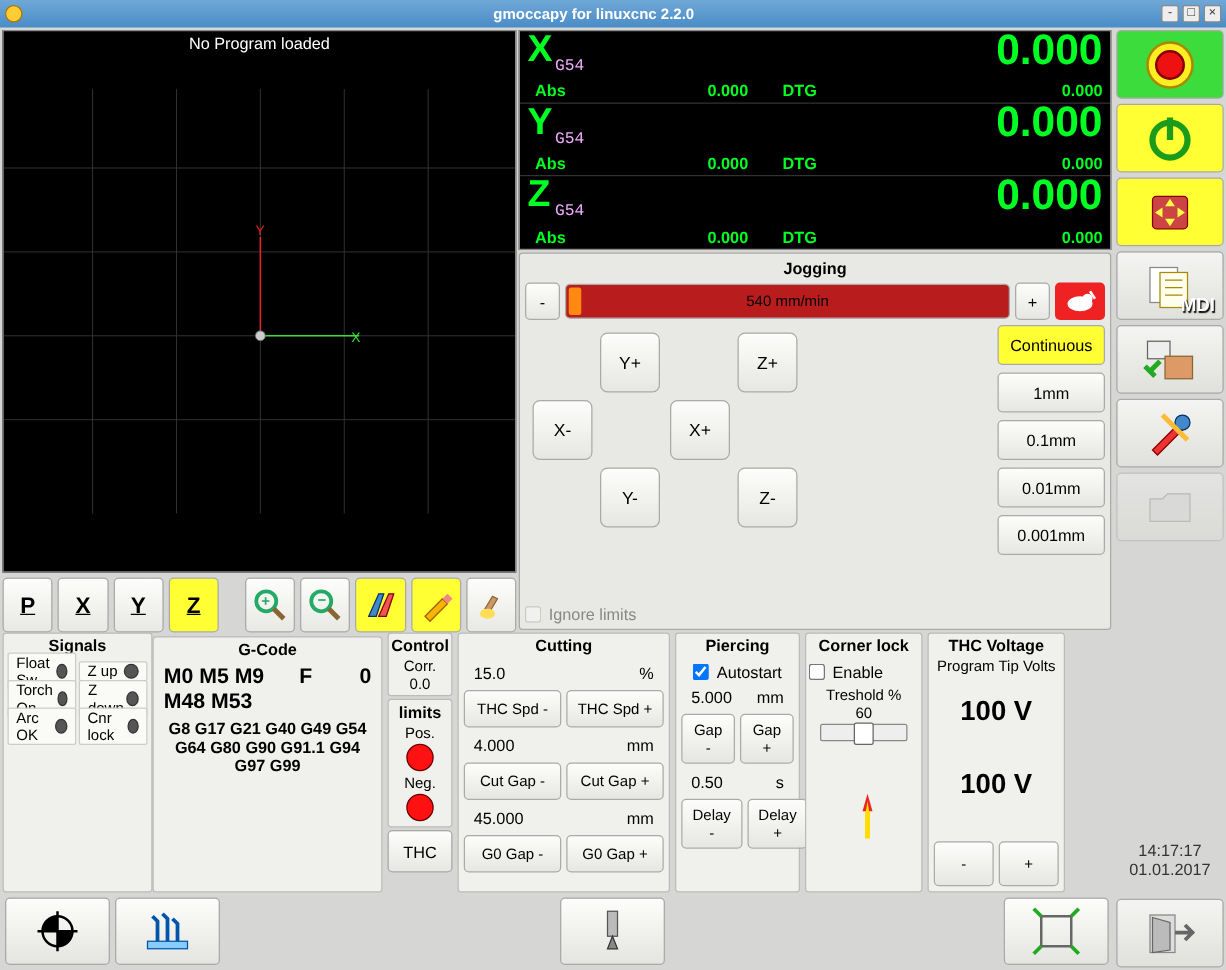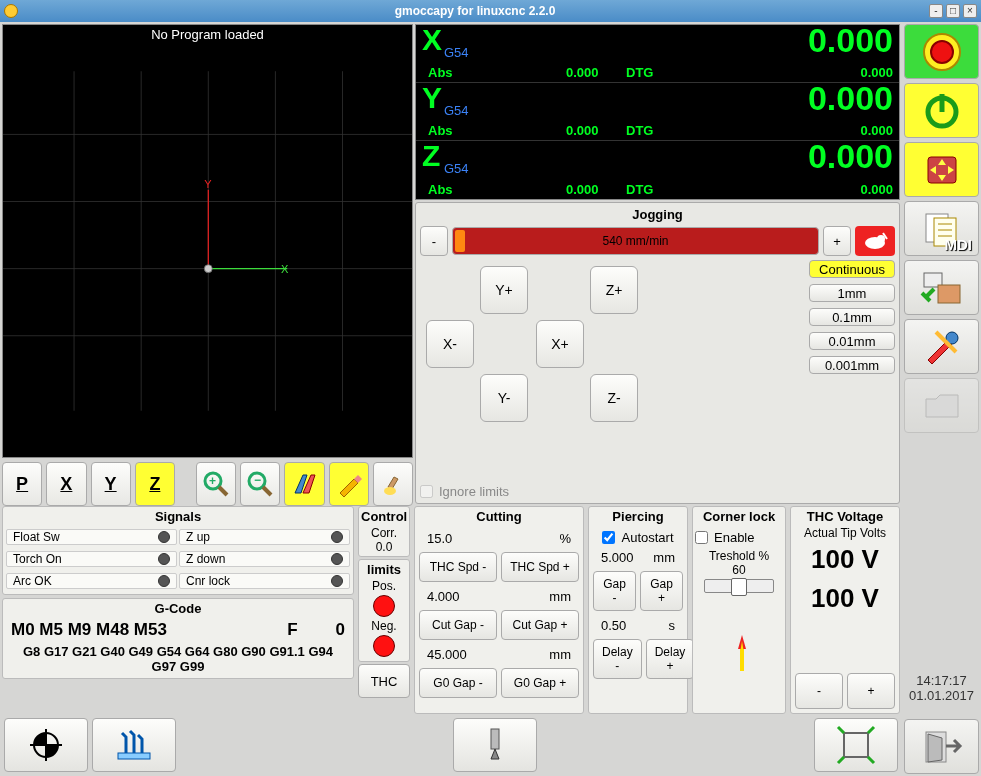--- a/index.html
+++ b/index.html
@@ -25,58 +25,58 @@
   .grid-svg { position: absolute; inset: 0; width: 100%; height: 100%; }
   .view-btns { display: flex; gap: 4px; height: 44px; padding: 2px 0; }
   .vbtn { width: 44px; height: 44px; background: linear-gradient(#fdfdfb,#e8e8e4); border: 1px solid #aaa; border-radius: 4px; display: flex; align-items: center; justify-content: center; font-weight: bold; font-size: 18px; }
   .vbtn.active { background: #ffff33; }
   .vbtn svg { width: 30px; height: 30px; }
   .right-top { flex: 1; display: flex; flex-direction: column; gap: 2px; }
   .dro { background: #000; border: 1px solid #888; }
   .dro-row { height: 58px; border-bottom: 1px solid #333; position: relative; padding: 2px 6px; }
   .dro-row:last-child { border-bottom: none; }
   .dro-axis { color: #00ff22; font-size: 30px; font-weight: bold; position: absolute; left: 6px; top: -2px; }
-  .dro-sys { color: #3b82f6; font-size: 13px; position: absolute; left: 28px; top: 20px; }
+  .dro-sys { color: #f0abfc; font-size: 13px; position: absolute; left: 28px; top: 20px; font-family: Liberation Mono, monospace; }
   .dro-val { color: #00ff22; font-size: 34px; font-weight: bold; position: absolute; right: 6px; top: -4px; }
   .dro-sub { color: #00ff22; font-size: 13px; font-weight: bold; position: absolute; bottom: 2px; }
   .jog-panel { flex: 1; background: #e8e8e4; border: 1px solid #aaa; border-radius: 3px; padding: 4px; display: flex; flex-direction: column; }
   .jog-title { text-align: center; font-weight: bold; font-size: 13px; }
   .jog-speed { display: flex; gap: 4px; align-items: center; margin: 4px 0; }
   .sbtn2 { height: 30px; background: linear-gradient(#fdfdfb,#e6e6e2); border: 1px solid #aaa; border-radius: 4px; display: flex; align-items: center; justify-content: center; padding: 0 8px; font-size: 13px; }
   .slider { flex: 1; height: 28px; border: 1px solid #aaa; border-radius: 4px; background: #b91c1c; display: flex; align-items: center; position: relative; }
   .slider .fill { position: absolute; left: 2px; top: 2px; bottom: 2px; width: 10px; background: #ff8811; border-radius: 2px; }
   .slider .lbl { width: 100%; text-align: center; z-index: 1; }
   .rabbit { width: 40px; height: 30px; background: #ee2222; border-radius: 4px; display: flex; align-items: center; justify-content: center; color: #fff; }
   .jog-body { flex: 1; display: flex; gap: 6px; }
   .jog-dirs { flex: 1; position: relative; }
   .jbtn { position: absolute; width: 48px; height: 48px; background: linear-gradient(#fdfdfb,#e6e6e2); border: 1px solid #aaa; border-radius: 6px; display: flex; align-items: center; justify-content: center; font-size: 14px; }
   .jog-steps { width: 96px; display: flex; flex-direction: column; gap: 6px; }
-  .stepbtn { height: 18px; background: linear-gradient(#fdfdfb,#e6e6e2); border: 1px solid #aaa; border-radius: 4px; display: flex; align-items: center; justify-content: center; font-size: 13px; margin-left: 10px; }
+  .stepbtn { height: 32px; background: linear-gradient(#fdfdfb,#e6e6e2); border: 1px solid #aaa; border-radius: 4px; display: flex; align-items: center; justify-content: center; font-size: 13px; margin-left: 10px; }
   .stepbtn.active { background: #ffff33; }
   .chk { display: flex; align-items: center; gap: 6px; color: #888; font-size: 13px; margin-top: 4px; }
   .chk input { margin: 0; }
   .bottom { flex: 1; display: flex; gap: 4px; }
   .panel { background: #f0f0ec; border: 1px solid #bbb; border-radius: 3px; padding: 2px; display: flex; flex-direction: column; }
   .panel-title { text-align: center; font-weight: bold; font-size: 13px; margin-bottom: 2px; }
-  .signals { width: 352px; display: flex; flex-direction: column; }
+  .signals { width: 304px; display: flex; flex-direction: row; }
   .sig-row { display: flex; height: 22px; align-items: center; font-size: 12px; }
   .sig-cell { flex: 1; display: flex; align-items: center; justify-content: space-between; padding: 0 6px; border: 1px solid #ccc; margin: 1px; border-radius: 2px; background: #fafaf7; }
   .led { width: 12px; height: 12px; border-radius: 50%; background: #555; border: 1px solid #333; }
   .gcode { margin-top: 3px; }
   .gcode-row { display: flex; justify-content: space-between; padding: 2px 6px; font-weight: bold; font-size: 17px; }
   .ctrl-col { width: 52px; display: flex; flex-direction: column; gap: 2px; }
   .ledbtn { width: 22px; height: 22px; border-radius: 50%; margin: 2px auto; border: 1px solid #600; }
   .cutting { width: 170px; }
   .val-row { height: 24px; display: flex; align-items: center; justify-content: space-between; padding: 0 10px; font-size: 13px; text-align: center; }
   .btn-row { display: flex; gap: 4px; padding: 2px; }
   .btn-row .sbtn2 { flex: 1; font-size: 12px; }
   .piercing { width: 100px; }
   .corner { width: 94px; }
   .thc { width: 110px; text-align: center; }
-  .thc-v { font-size: 26px; font-weight: bold; margin: 4px 0; }
+  .thc-v { font-size: 22px; font-weight: bold; margin: 16px 0; }
   .bbar { height: 58px; display: flex; gap: 4px; padding: 2px; }
   .bbtn { width: 84px; background: linear-gradient(#fdfdfb,#e4e4e0); border: 1px solid #aaa; border-radius: 4px; display: flex; align-items: center; justify-content: center; }
   .bbtn svg { width: 44px; height: 40px; }
   .flame { width: 94px; display: flex; align-items: flex-start; justify-content: center; padding-top: 40px; }
   .hslider { width: 70px; height: 14px; border: 1px solid #888; border-radius: 2px; background: #eee; margin: 2px auto; position: relative; }
   .hslider::after { content: ''; position: absolute; left: 50%; top: -2px; width: 14px; height: 16px; background: #fff; border: 1px solid #666; border-radius: 2px; transform: translateX(-50%); }
 </style>
 </head>
 <body>
 
@@ -373,21 +373,21 @@
           <svg width="20" height="36" viewBox="0 0 20 36">
               <path d="M10 0 L6 14 L14 14 Z" fill="#e22"></path>
               <path d="M10 6 L8 18 L12 18 Z" fill="#fd0"></path>
               <rect x="8" y="14" width="4" height="22" fill="#fd0"></rect>
             </svg>
         </div>
       </div>
 
       <div class="panel thc">
         <div class="panel-title">THC Voltage</div>
-        <div style="font-size:12px">Actual Tip Volts</div>
+        <div style="font-size:12px">Program Tip Volts</div>
         <div class="thc-v">100 V</div>
         <div class="thc-v">100 V</div>
         <div class="btn-row" style="margin-top:auto">
             <div class="sbtn2" style="height:36px">-</div>
             <div class="sbtn2" style="height:36px">+</div>
           </div>
       </div>
     </div>
 
     <div class="bbar">

